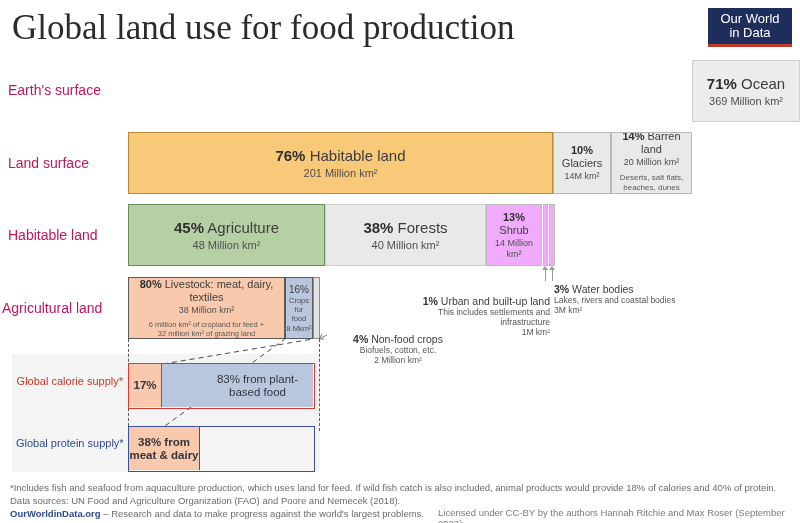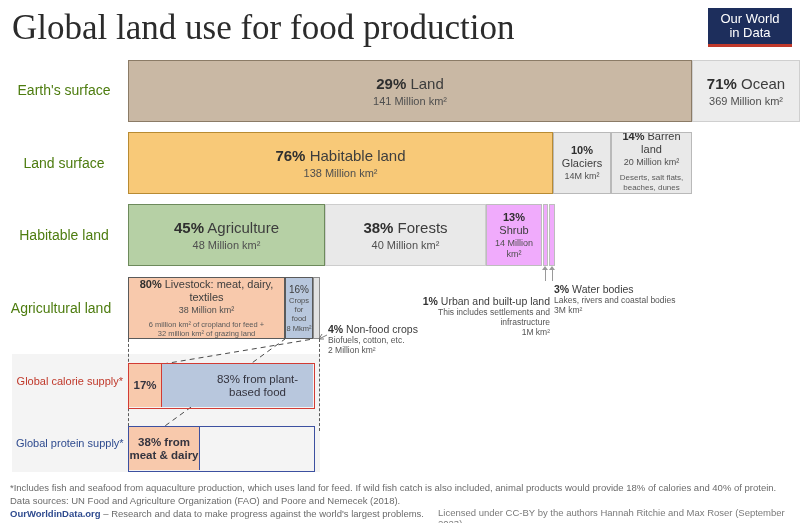--- a/index.html
+++ b/index.html
@@ -22,21 +22,21 @@
     background:#1d2e5c;border:1px solid #1d2e5c;box-sizing:border-box;
     display:flex;flex-direction:column;align-items:center;justify-content:center;
   }
   .owid-logo .l1,.owid-logo .l2{
     color:#ffffff;font-size:13px;line-height:14px;font-family:"Liberation Sans",sans-serif;
   }
   .owid-bar{position:absolute;right:8px;top:44px;width:84px;height:3px;background:#c0392b;}
 
   
   .row-label{
-    position:absolute;text-align:center;font-size:14px;color:#4d7c0f;white-space:nowrap;
+    position:absolute;text-align:left;font-size:14px;color:#be185d;white-space:nowrap;
   }
   .band{position:absolute;box-sizing:border-box;}
   .seg{
     position:absolute;box-sizing:border-box;
     display:flex;flex-direction:column;align-items:center;justify-content:center;
     text-align:center;overflow:hidden;
   }
   .seg .hd{font-size:15px;color:#3d3d3d;line-height:18px;}
   .seg .hd b{font-weight:700;color:#2f2f2f;}
   .seg .sub{font-size:11px;color:#4f4f4f;line-height:14px;margin-top:1px;}
@@ -101,42 +101,36 @@
   <div class="title">Global land use for food production</div>
   <div class="owid-logo">
     <span class="l1">Our World</span>
     <span class="l2">in Data</span>
   </div>
   <div class="owid-bar"></div>
 
   <div class="row-label" style="left:8px;top:82px;width:112px;">Earth's surface</div>
 
   <div class="band" style="left:128px;top:60px;width:672px;height:62px;">
-    <div class="seg c-land" style="left:0px;top:0px;width:564px;height:62px;">
-      <div class="hd">
-        <b>29%</b><span> Land</span>
-      </div>
-      <div class="sub">141 Million km²</div>
-    </div>
     <div class="seg c-ocean" style="left:564px;top:0px;width:108px;height:62px;">
       <div class="hd">
         <b>71%</b><span> Ocean</span>
       </div>
       <div class="sub">369 Million km²</div>
     </div>
   </div>
 
   <div class="row-label" style="left:8px;top:155px;width:112px;">Land surface</div>
 
   <div class="band" style="left:128px;top:132px;width:564px;height:62px;">
     <div class="seg c-hab" style="left:0px;top:0px;width:425px;height:62px;">
       <div class="hd">
         <b>76%</b><span> Habitable land</span>
       </div>
-      <div class="sub">138 Million km²</div>
+      <div class="sub">201 Million km²</div>
     </div>
     <div class="seg c-grey small" style="left:425px;top:0px;width:58px;height:62px;">
       <div class="hd">
         <b>10%</b><span> Glaciers</span>
       </div>
       <div class="sub">14M km²</div>
     </div>
     <div class="seg c-grey small" style="left:483px;top:0px;width:81px;height:62px;justify-content:flex-end;">
       <div class="hd">
         <b>14%</b><span> Barren land</span>
@@ -207,21 +201,21 @@
     <div class="seg c-crop tiny" style="left:157px;top:0px;width:28px;height:62px;">
       <div class="hd" style="font-size:10px;">16%</div>
       <div class="sub" style="white-space:pre-line;">Crops for
 food</div>
       <div class="sub">8 Mkm²</div>
     </div>
     <div class="seg c-nfc" style="left:185px;top:0px;width:7px;height:62px;"></div>
   </div>
 
   <div class="leader" style="left:322px;top:335px;height:0px;"></div>
-  <div class="anno" style="left:328px;top:323px;width:140px;">
+  <div class="anno" style="left:328px;top:333px;width:140px;text-align:center;">
     <div class="t1">
       <b>4%</b><span> Non-food crops</span>
     </div>
     <div class="t2">Biofuels, cotton, etc.</div>
     <div class="t2">2 Million km²</div>
   </div>
   <svg style="position:absolute;left:313px;top:330px;width:18px;height:12px;overflow:visible;">
     <path d="M14,5 L6,9 M6,9 L9,4 M6,9 L11,9" stroke="#6b6b6b" stroke-width="0.9" fill="none"></path>
   </svg>
 

